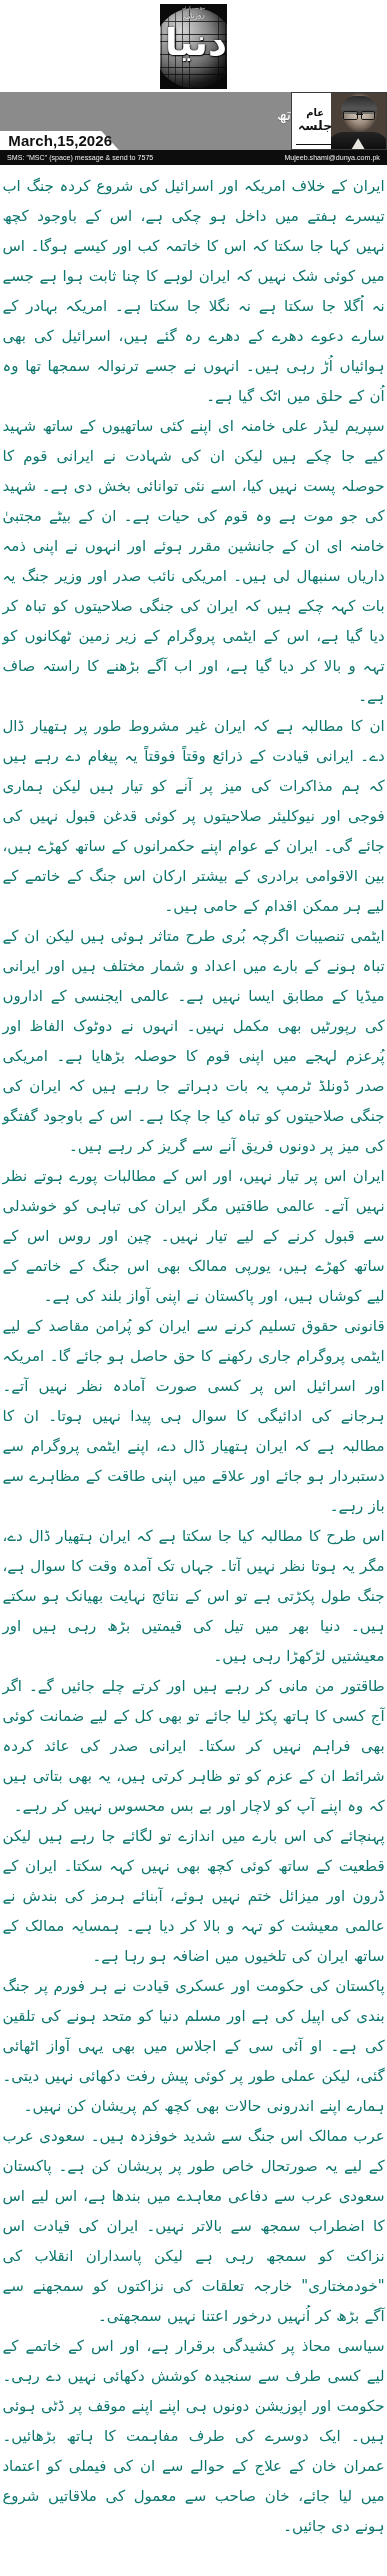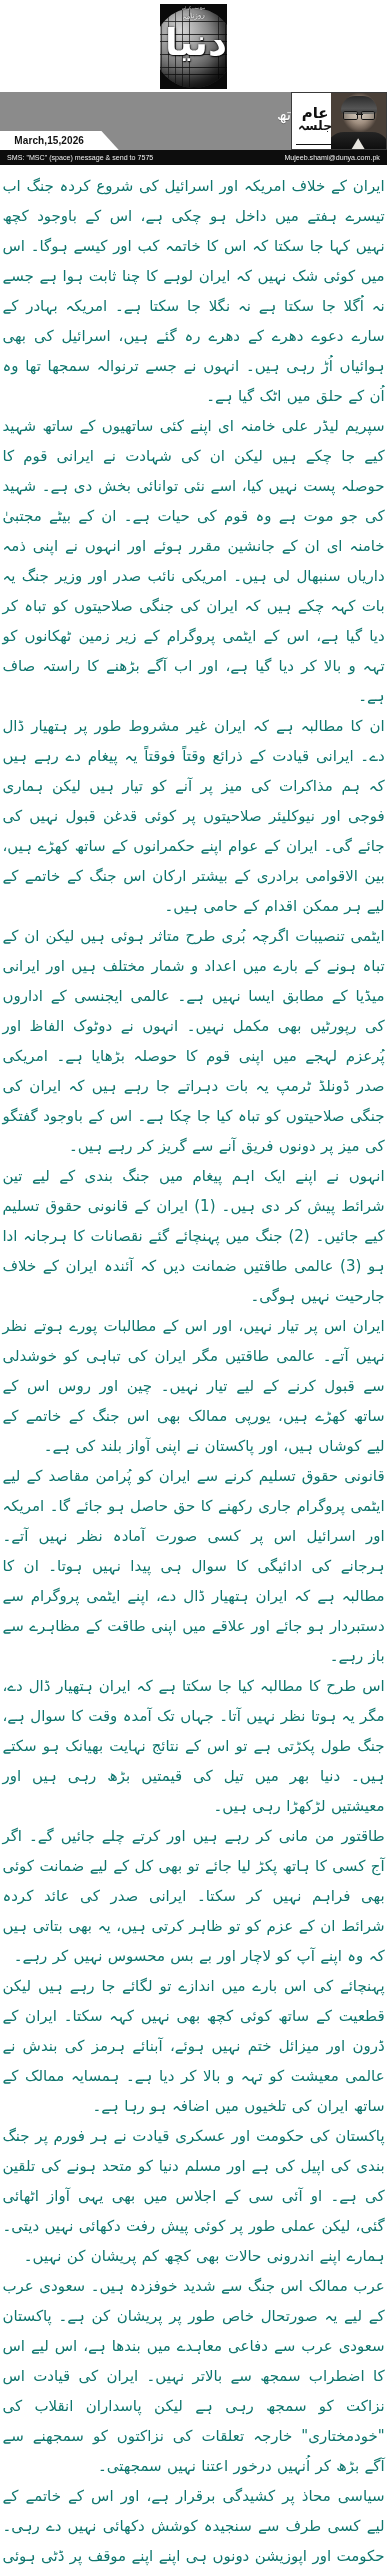--- a/index.html
+++ b/index.html
@@ -123,27 +123,26 @@
     width:119px;
     height:19.7px;
     background:#ffffff;
     clip-path:polygon(0 0, 101px 0, 119px 19.7px, 0 19.7px);
   }
   .date-text{
     position:absolute;
     left:8.3px;
     bottom:3px;
     color:#111111;
-    font-size:10px;
+    font-size:15px;
     line-height:13px;
     font-weight:700;
     direction:ltr;
     font-family:"Liberation Sans","DejaVu Sans",sans-serif;
     letter-spacing:0.1px;
-    margin-left:6px;
   }
 
   
   .author-box{
     position:absolute;
     right:0;top:0;
     width:96px;height:58px;
     background:#ffffff;
     border:0.6px solid #3a3a3a;
     box-sizing:border-box;
@@ -207,21 +206,21 @@
   
   .brand-stack{
     position:absolute;
     left:3.6px;top:14.3px;
     width:39px;
     text-align:center;
     direction:rtl;
   }
   .brand-aam{
     color:#111111;
-    font-size:15px;
+    font-size:10px;
     line-height:12px;
     font-weight:700;
     font-family:"DejaVu Sans","Liberation Sans",sans-serif;
   }
   .brand-jalsa{
     color:#111111;
     font-size:12.5px;
     line-height:13.7px;
     font-weight:700;
     font-family:"DejaVu Sans","Liberation Sans",sans-serif;
@@ -322,21 +321,20 @@
   <span class="sms-text">SMS: "MSC" (space) message &amp; send to 7575</span>
   <span class="email-text">Mujeeb.shami@dunya.com.pk</span>
 </div>
 
 <div class="article">
   <div id="paras">
       <p>ایران کے خلاف امریکہ اور اسرائیل کی شروع کردہ جنگ اب تیسرے ہفتے میں داخل ہو چکی ہے، اس کے باوجود کچھ نہیں کہا جا سکتا کہ اس کا خاتمہ کب اور کیسے ہوگا۔ اس میں کوئی شک نہیں کہ ایران لوہے کا چنا ثابت ہوا ہے جسے نہ اُگلا جا سکتا ہے نہ نگلا جا سکتا ہے۔ امریکہ بہادر کے سارے دعوے دھرے کے دھرے رہ گئے ہیں، اسرائیل کی بھی ہوائیاں اُڑ رہی ہیں۔ انہوں نے جسے ترنوالہ سمجھا تھا وہ اُن کے حلق میں اٹک گیا ہے۔</p>
       <p>سپریم لیڈر علی خامنہ ای اپنے کئی ساتھیوں کے ساتھ شہید کیے جا چکے ہیں لیکن ان کی شہادت نے ایرانی قوم کا حوصلہ پست نہیں کیا، اسے نئی توانائی بخش دی ہے۔ شہید کی جو موت ہے وہ قوم کی حیات ہے۔ ان کے بیٹے مجتبیٰ خامنہ ای ان کے جانشین مقرر ہوئے اور انہوں نے اپنی ذمہ داریاں سنبھال لی ہیں۔ امریکی نائب صدر اور وزیر جنگ یہ بات کہہ چکے ہیں کہ ایران کی جنگی صلاحیتوں کو تباہ کر دیا گیا ہے، اس کے ایٹمی پروگرام کے زیر زمین ٹھکانوں کو تہہ و بالا کر دیا گیا ہے، اور اب آگے بڑھنے کا راستہ صاف ہے۔</p>
       <p>ان کا مطالبہ ہے کہ ایران غیر مشروط طور پر ہتھیار ڈال دے۔ ایرانی قیادت کے ذرائع وقتاً فوقتاً یہ پیغام دے رہے ہیں کہ ہم مذاکرات کی میز پر آنے کو تیار ہیں لیکن ہماری فوجی اور نیوکلیئر صلاحیتوں پر کوئی قدغن قبول نہیں کی جائے گی۔ ایران کے عوام اپنے حکمرانوں کے ساتھ کھڑے ہیں، بین الاقوامی برادری کے بیشتر ارکان اس جنگ کے خاتمے کے لیے ہر ممکن اقدام کے حامی ہیں۔</p>
       <p>ایٹمی تنصیبات اگرچہ بُری طرح متاثر ہوئی ہیں لیکن ان کے تباہ ہونے کے بارے میں اعداد و شمار مختلف ہیں اور ایرانی میڈیا کے مطابق ایسا نہیں ہے۔ عالمی ایجنسی کے اداروں کی رپورٹیں بھی مکمل نہیں۔ انہوں نے دوٹوک الفاظ اور پُرعزم لہجے میں اپنی قوم کا حوصلہ بڑھایا ہے۔ امریکی صدر ڈونلڈ ٹرمپ یہ بات دہراتے جا رہے ہیں کہ ایران کی جنگی صلاحیتوں کو تباہ کیا جا چکا ہے۔ اس کے باوجود گفتگو کی میز پر دونوں فریق آنے سے گریز کر رہے ہیں۔</p>
-      <p>انہوں نے اپنے ایک اہم پیغام میں جنگ بندی کے لیے تین شرائط پیش کر دی ہیں۔ (1) ایران کے قانونی حقوق تسلیم کیے جائیں۔ (2) جنگ میں پہنچائے گئے نقصانات کا ہرجانہ ادا ہو (3) عالمی طاقتیں ضمانت دیں کہ آئندہ ایران کے خلاف جارحیت نہیں ہوگی۔</p>
       <p>ایران اس پر تیار نہیں، اور اس کے مطالبات پورے ہوتے نظر نہیں آتے۔ عالمی طاقتیں مگر ایران کی تباہی کو خوشدلی سے قبول کرنے کے لیے تیار نہیں۔ چین اور روس اس کے ساتھ کھڑے ہیں، یورپی ممالک بھی اس جنگ کے خاتمے کے لیے کوشاں ہیں، اور پاکستان نے اپنی آواز بلند کی ہے۔</p>
       <p>قانونی حقوق تسلیم کرنے سے ایران کو پُرامن مقاصد کے لیے ایٹمی پروگرام جاری رکھنے کا حق حاصل ہو جائے گا۔ امریکہ اور اسرائیل اس پر کسی صورت آمادہ نظر نہیں آتے۔ ہرجانے کی ادائیگی کا سوال ہی پیدا نہیں ہوتا۔ ان کا مطالبہ ہے کہ ایران ہتھیار ڈال دے، اپنے ایٹمی پروگرام سے دستبردار ہو جائے اور علاقے میں اپنی طاقت کے مظاہرے سے باز رہے۔</p>
       <p>اس طرح کا مطالبہ کیا جا سکتا ہے کہ ایران ہتھیار ڈال دے، مگر یہ ہوتا نظر نہیں آتا۔ جہاں تک آمدہ وقت کا سوال ہے، جنگ طول پکڑتی ہے تو اس کے نتائج نہایت بھیانک ہو سکتے ہیں۔ دنیا بھر میں تیل کی قیمتیں بڑھ رہی ہیں اور معیشتیں لڑکھڑا رہی ہیں۔</p>
       <p>طاقتور من مانی کر رہے ہیں اور کرتے چلے جائیں گے۔ اگر آج کسی کا ہاتھ پکڑ لیا جائے تو بھی کل کے لیے ضمانت کوئی بھی فراہم نہیں کر سکتا۔ ایرانی صدر کی عائد کردہ شرائط ان کے عزم کو تو ظاہر کرتی ہیں، یہ بھی بتاتی ہیں کہ وہ اپنے آپ کو لاچار اور بے بس محسوس نہیں کر رہے۔</p>
       <p>پہنچائے کی اس بارے میں اندازے تو لگائے جا رہے ہیں لیکن قطعیت کے ساتھ کوئی کچھ بھی نہیں کہہ سکتا۔ ایران کے ڈرون اور میزائل ختم نہیں ہوئے، آبنائے ہرمز کی بندش نے عالمی معیشت کو تہہ و بالا کر دیا ہے۔ ہمسایہ ممالک کے ساتھ ایران کی تلخیوں میں اضافہ ہو رہا ہے۔</p>
       <p>پاکستان کی حکومت اور عسکری قیادت نے ہر فورم پر جنگ بندی کی اپیل کی ہے اور مسلم دنیا کو متحد ہونے کی تلقین کی ہے۔ او آئی سی کے اجلاس میں بھی یہی آواز اٹھائی گئی، لیکن عملی طور پر کوئی پیش رفت دکھائی نہیں دیتی۔ ہمارے اپنے اندرونی حالات بھی کچھ کم پریشان کن نہیں۔</p>
       <p>عرب ممالک اس جنگ سے شدید خوفزدہ ہیں۔ سعودی عرب کے لیے یہ صورتحال خاص طور پر پریشان کن ہے۔ پاکستان سعودی عرب سے دفاعی معاہدے میں بندھا ہے، اس لیے اس کا اضطراب سمجھ سے بالاتر نہیں۔ ایران کی قیادت اس نزاکت کو سمجھ رہی ہے لیکن پاسداران انقلاب کی "خودمختاری" خارجہ تعلقات کی نزاکتوں کو سمجھنے سے آگے بڑھ کر اُنہیں درخور اعتنا نہیں سمجھتی۔</p>
       <p>سیاسی محاذ پر کشیدگی برقرار ہے، اور اس کے خاتمے کے لیے کسی طرف سے سنجیدہ کوشش دکھائی نہیں دے رہی۔ حکومت اور اپوزیشن دونوں ہی اپنے اپنے موقف پر ڈٹی ہوئی ہیں۔ ایک دوسرے کی طرف مفاہمت کا ہاتھ بڑھائیں۔ عمران خان کے علاج کے حوالے سے ان کی فیملی کو اعتماد میں لیا جائے، خان صاحب سے معمول کی ملاقاتیں شروع ہونے دی جائیں۔</p>
     </div>
 

